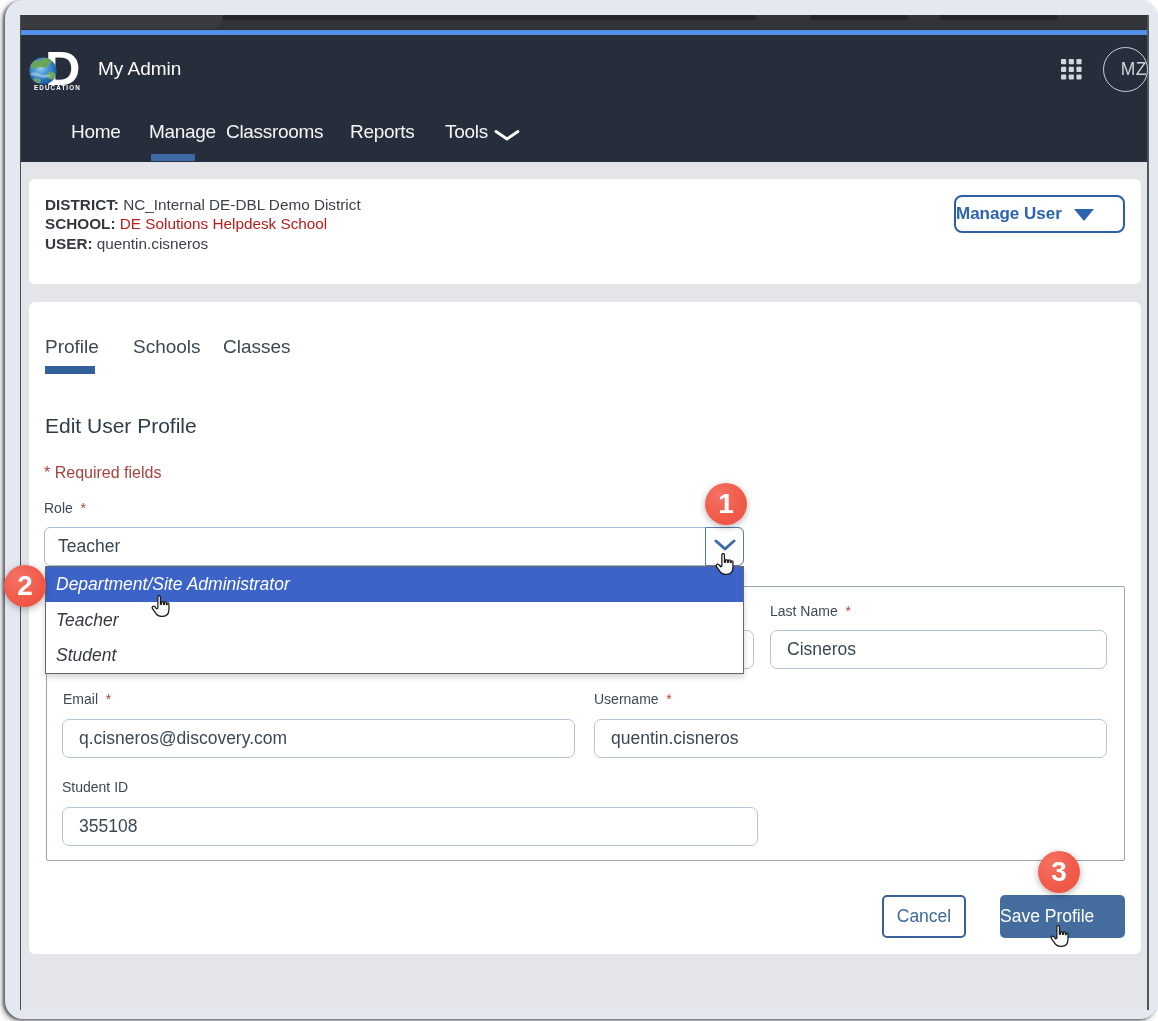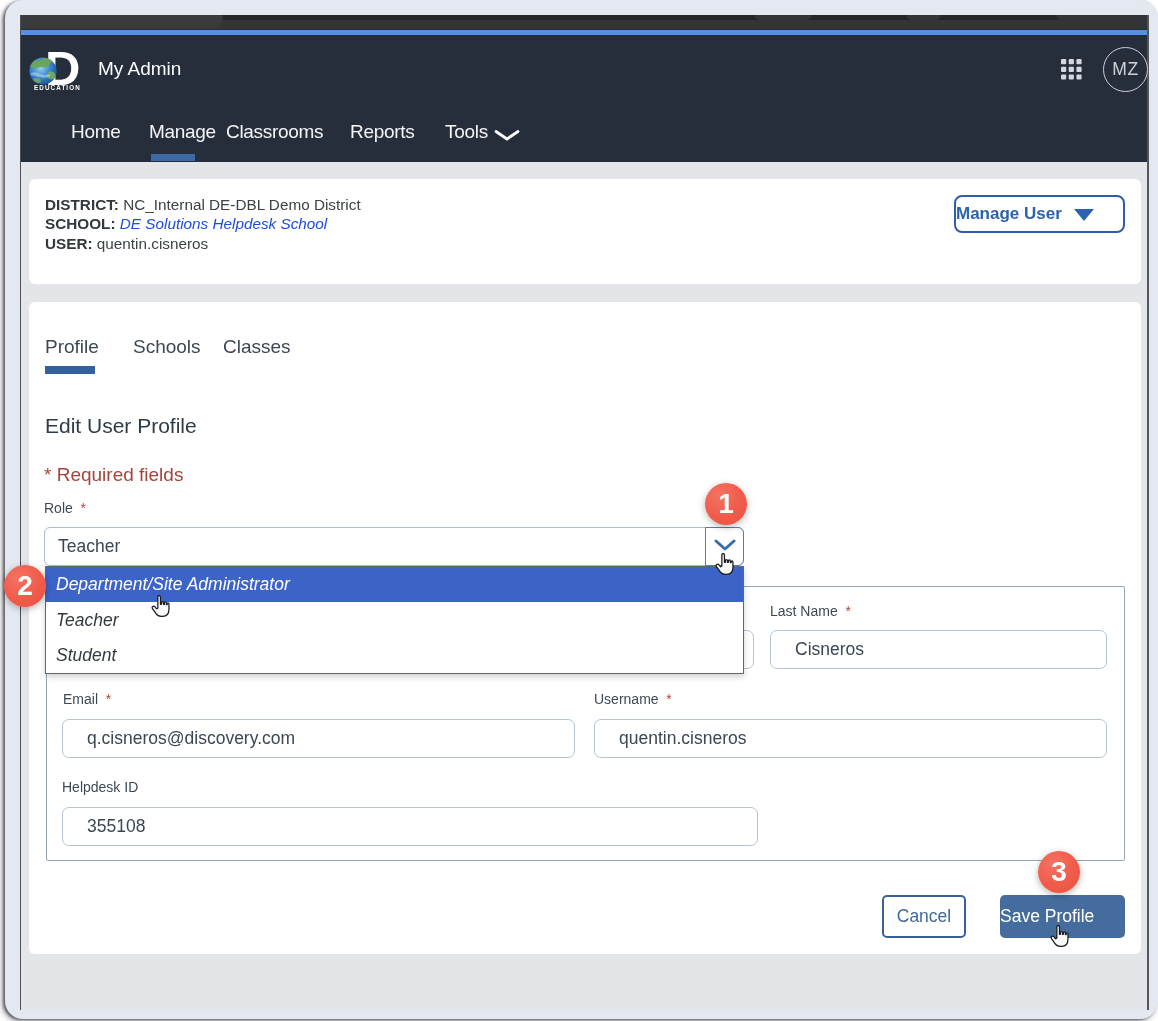--- a/index.html
+++ b/index.html
@@ -19,52 +19,52 @@
     border-bottom-right-radius:15px; }
   .tsline { position:absolute; left:21px; top:28.5px; width:1126px; height:1.5px; background:#2b2c2d; }
   .blueline { position:absolute; left:21px; top:30px; width:1126px; height:5px; background:#5590e8; }
   .header { position:absolute; left:21px; top:35px; width:1126px; height:127px; background:#272e3b; }
   .page { position:absolute; left:21px; top:162px; width:1126px; height:847px; background:#e4e5e9; }
   .card { position:absolute; background:#fff; border-radius:6px; }
   .myadmin { position:absolute; left:98px; top:58px; font-size:19px; color:#fbfcfd; }
   .navitem { position:absolute; top:121px; font-size:19px; letter-spacing:-0.3px; color:#f4f5f7; }
   .userline { position:absolute; left:151px; top:154px; width:44px; height:7px; background:#3d6aa6; }
   .avatar { position:absolute; left:1103px; top:47px; width:45px; height:45px; border-radius:50%;
-    border:1px solid #c9ced6; color:#cdd2d9; font-size:17.5px; text-align:center; line-height:43px;
+    border:1px solid #c9ced6; color:#cdd2d9; font-size:17.5px; text-align:right; line-height:43px;
     letter-spacing:.5px;}
   
   .info { position:absolute; left:45px; top:195px; font-size:15.3px; line-height:19.3px; color:#3c4248; }
   .info b { color:#33383e; }
-  .info a { color:#1d4ed8; text-decoration:none;font-style:italic; }
+  .info a { color:#b91c1c; text-decoration:none; }
   .manage { position:absolute; left:954px; top:195px; width:171px; height:38px; background:#fff;
     border:2px solid #2d5fa9; border-radius:8px; color:#2c62ae; font-size:17px; font-weight:bold;
     text-align:left; line-height:34px; }
   
   .tabtxt { position:absolute; top:336px; font-size:19px; color:#3d4854; }
   .tabline { position:absolute; left:45px; top:366px; width:50px; height:8px; background:#33619e; }
   .h1 { position:absolute; left:45px; top:414px; font-size:21px; color:#2e3b49; }
-  .req { position:absolute; left:44px; top:464px; font-size:19px; color:#a6443c; }
+  .req { position:absolute; left:44px; top:464px; font-size:16px; color:#a6443c; }
   .label { position:absolute; font-size:14px; color:#3e4956; }
   .label .star { color:#b5443c; }
   .select { position:absolute; left:44px; top:527px; width:700px; height:39px; background:#fff;
     border:1px solid #a6bcd8; border-radius:6px; font-size:17.5px; color:#3b4754; line-height:37px;
     padding-left:13px; }
   .selbtn { position:absolute; left:705px; top:527px; width:39px; height:39px; background:#fff;
     border:1px solid #5a7ca6; border-radius:0 6px 6px 0; }
   
   .menu { position:absolute; left:45px; top:566px; width:699px; height:108px; background:#fff;
     border:1px solid #63676b; box-shadow:0 3px 6px rgba(0,0,0,.18);font-style:italic; }
   .opt { position:absolute; left:0; width:697px; height:35px; font-size:17.5px; color:#333a41;
     line-height:35px; padding-left:10px; }
   .opt.sel { background:#3c63c8; color:#fff; }
   
   .fs { position:absolute; left:46px; top:586px; width:1079px; height:275px;
     border:1px solid #98a5b3; border-radius:2px; }
   .input { position:absolute; background:#fff; border:1px solid #b5c4d4; border-radius:7px;
-    height:39px; font-size:17.5px; color:#3b4754; line-height:37px; padding-left:24px; }
+    height:39px; font-size:17.5px; color:#3b4754; line-height:37px; padding-left:16px; }
   
   .btn-cancel { position:absolute; left:882px; top:895px; width:84px; height:43px; background:#fff;
     border:2px solid #3a6195; border-radius:5px; color:#3e6a9c; font-size:17.5px; text-align:center;
     line-height:39px; }
   .btn-save { position:absolute; left:1000px; top:895px; width:125px; height:43px; background:#446d9e;
     border-radius:5px; color:#fff; font-size:17.5px; line-height:43px; }
   .badge { position:absolute; width:42px; height:42px; border-radius:50%;
     background:radial-gradient(circle at 35% 30%, #f57263 0%, #f05b4a 55%, #ea5140 100%);
     color:#fff; font-size:28px; font-weight:bold; text-align:center; line-height:42px;
     box-shadow:0 2px 7px rgba(0,0,0,.3); }
@@ -160,21 +160,21 @@
 </svg>
 
 <div class="fs"></div>
 <div class="label" style="left:770px;top:603px">Last Name&nbsp;&nbsp;<span class="star">*</span></div>
 <div class="input" style="left:62px;top:630px;width:692px"></div>
 <div class="input" style="left:770px;top:630px;width:337px">Cisneros</div>
 <div class="label" style="left:63px;top:691px">Email&nbsp;&nbsp;<span class="star">*</span></div>
 <div class="label" style="left:594px;top:691px">Username&nbsp;&nbsp;<span class="star">*</span></div>
 <div class="input" style="left:62px;top:719px;width:513px">q.cisneros@discovery.com</div>
 <div class="input" style="left:594px;top:719px;width:513px">quentin.cisneros</div>
-<div class="label" style="left:62px;top:779px">Helpdesk ID</div>
+<div class="label" style="left:62px;top:779px">Student ID</div>
 <div class="input" style="left:62px;top:807px;width:696px">355108</div>
 
 <div class="menu">
   <div class="opt sel" style="top:0px">Department/Site Administrator</div>
   <div class="opt" style="top:36px">Teacher</div>
   <div class="opt" style="top:71px">Student</div>
 </div>
 
 <div class="btn-cancel">Cancel</div>
 <div class="btn-save">Save Profile</div>

